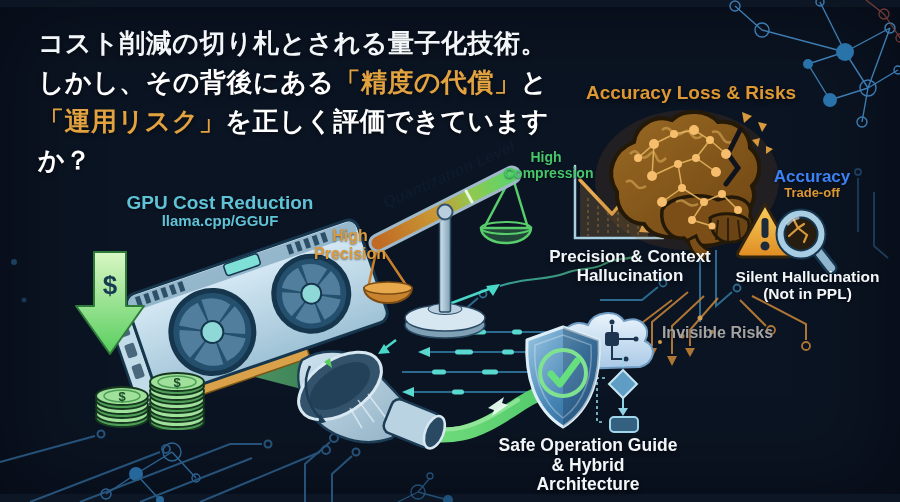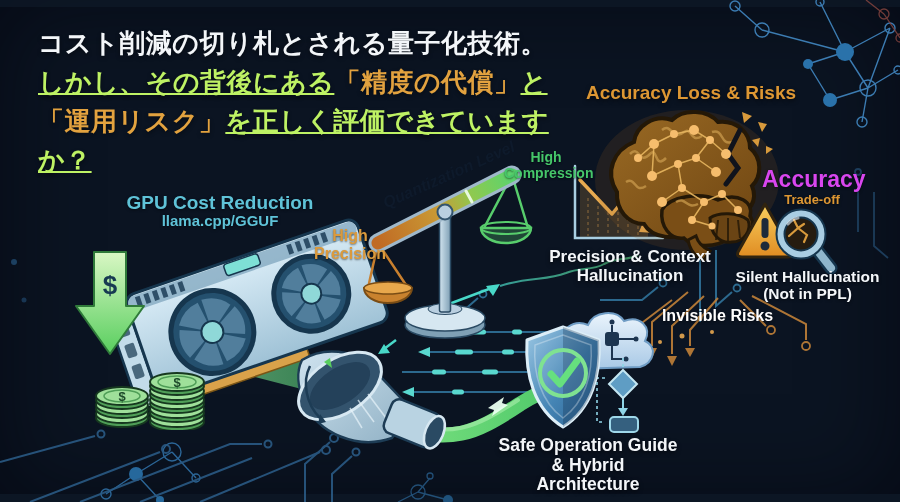--- a/index.html
+++ b/index.html
@@ -15,21 +15,21 @@
     box-shadow:inset 0 0 90px rgba(0,0,10,.55);
   }
   .abs{position:absolute;}
   .lbl{position:absolute;font-weight:bold;text-align:center;line-height:1.12;}
   #headline{
     position:absolute;left:38px;top:24px;width:560px;
     font-size:26px;font-weight:bold;line-height:39px;color:#f3f6f9;
     letter-spacing:.5px;text-shadow:0 2px 4px rgba(0,0,0,.45);
   }
   #headline .em{color:#e2a23f;text-align:center;}
-  .w{color:#bef264;text-decoration:underline;}
+  .w{color:#ffffff;}
 </style>
 </head>
 <body>
 
 <div id="canvas">
 
   <svg class="abs" style="left:0;top:0;z-index:1" width="900" height="502" viewBox="0 0 900 502">
     <defs>
       <linearGradient id="bandG" x1="0" y1="0" x2="1" y2="0">
         <stop offset="0" stop-color="rgba(140,238,155,.62)"></stop>
@@ -509,30 +509,30 @@
   <div class="lbl" style="left:504px;top:150px;width:84px;z-index:6;color:#46c76a;font-size:14px;text-shadow:0 1px 2px rgba(0,0,0,.5)">High Compression</div>
 
   <div class="lbl" style="left:585px;top:82px;width:212px;z-index:6;color:#dd9733;font-size:19px;text-shadow:0 2px 4px rgba(0,0,0,.55)">Accuracy Loss &amp; Risks</div>
 
   <div class="lbl" style="left:544px;top:247px;width:172px;z-index:6;color:#f3f6f9;font-size:17px;text-shadow:0 2px 4px rgba(0,0,0,.55)">
     <div>Precision &amp; Context</div>
     <div>Hallucination</div>
   </div>
 
   <div class="lbl" style="left:762px;top:167px;width:100px;z-index:6;text-shadow:0 1px 3px rgba(0,0,0,.5)">
-    <div style="color:#d946ef;font-size:23px">Accuracy</div>
+    <div style="color:#3b82f6;font-size:17px">Accuracy</div>
     <div style="color:#dd9733;font-size:13px">Trade-off</div>
   </div>
 
   <div class="lbl" style="left:725px;top:268px;width:165px;z-index:6;color:#f3f6f9;font-size:15.5px;text-shadow:0 1px 3px rgba(0,0,0,.5)">
     <div>Silent Hallucination</div>
     <div>(Not in PPL)</div>
   </div>
 
-  <div class="lbl" style="left:655px;top:307px;width:125px;z-index:6;color:#ffffff;font-size:16px;text-shadow:0 1px 3px rgba(0,0,0,.5)">Invisible Risks</div>
+  <div class="lbl" style="left:655px;top:324px;width:125px;z-index:6;color:#a3a3a3;font-size:16px;text-shadow:0 1px 3px rgba(0,0,0,.5)">Invisible Risks</div>
 
   <div class="lbl" style="left:392px;top:344px;width:120px;z-index:6;color:#f3f6f9;font-size:17px;text-shadow:0 2px 4px rgba(0,0,0,.55)">
   </div>
 
   <div class="lbl" style="left:498px;top:436px;width:180px;z-index:6;color:#f3f6f9;font-size:17.5px;text-shadow:0 2px 4px rgba(0,0,0,.55)">
     <div>Safe Operation Guide</div>
     <div>&amp; Hybrid Architecture</div>
   </div>
 
 </div>

